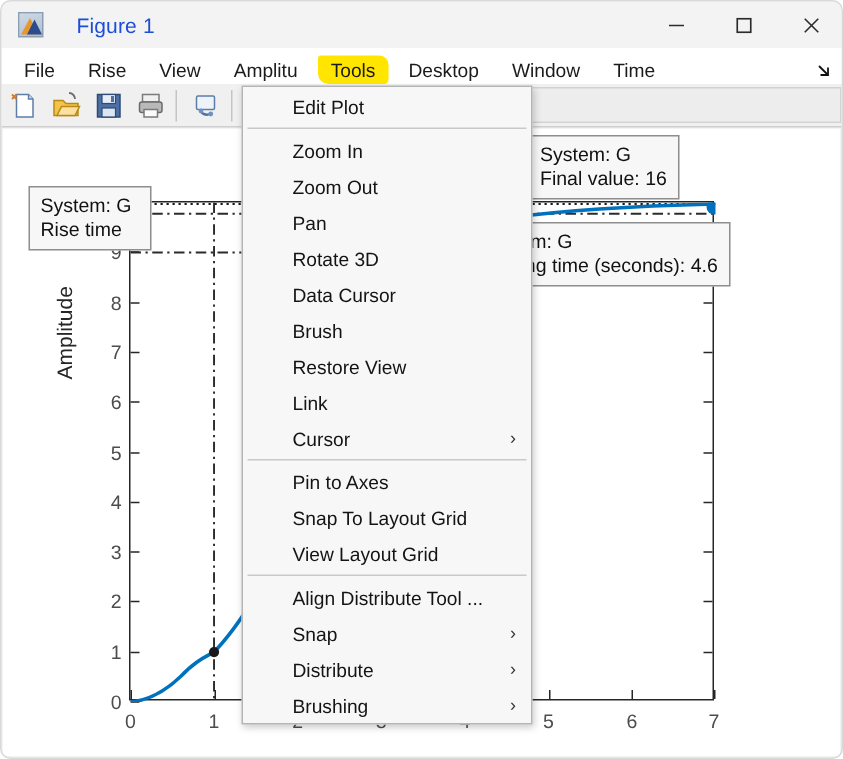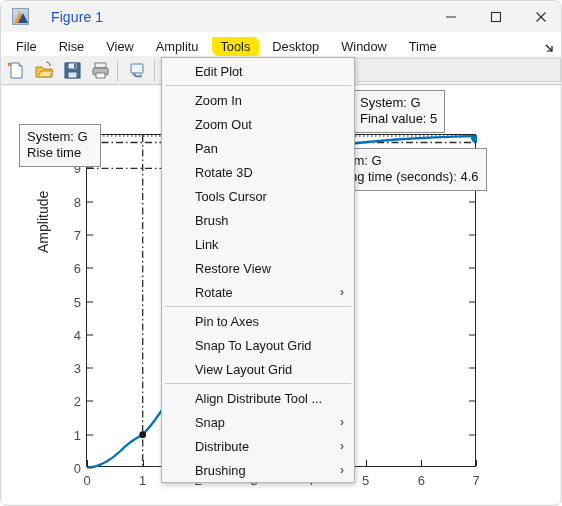--- a/index.html
+++ b/index.html
@@ -381,21 +381,21 @@
       </svg>
     </div>
 
     <div class="datatip" style="left:17px; top:38px; width:82px;">
       <div>System: G</div>
       <div>Rise time</div>
     </div>
 
     <div class="datatip" style="left:350px; top:4px;">
       <div>System: G</div>
-      <div>Final value: 5</div>
+      <div>Final value: 16</div>
     </div>
 
     <div class="datatip" style="left:311px; top:62px;">
       <div>System: G</div>
       <div>Settling time (seconds): 4.6</div>
     </div>
 
   </div>
 
   <div class="dropdown">
@@ -411,33 +411,33 @@
     <div class="dd-item">
       <span class="lbl">Zoom Out</span>
     </div>
     <div class="dd-item">
       <span class="lbl">Pan</span>
     </div>
     <div class="dd-item">
       <span class="lbl">Rotate 3D</span>
     </div>
     <div class="dd-item">
-      <span class="lbl">Tools Cursor</span>
+      <span class="lbl">Data Cursor</span>
     </div>
     <div class="dd-item">
       <span class="lbl">Brush</span>
     </div>
     <div class="dd-item">
+      <span class="lbl">Restore View</span>
+    </div>
+    <div class="dd-item">
       <span class="lbl">Link</span>
     </div>
     <div class="dd-item">
-      <span class="lbl">Restore View</span>
-    </div>
-    <div class="dd-item">
-      <span class="lbl">Rotate</span>
+      <span class="lbl">Cursor</span>
       <span class="dd-arrow">›</span>
     </div>
     <div class="dd-sep"></div>
 
     <div class="dd-item">
       <span class="lbl">Pin to Axes</span>
     </div>
     <div class="dd-item">
       <span class="lbl">Snap To Layout Grid</span>
     </div>

